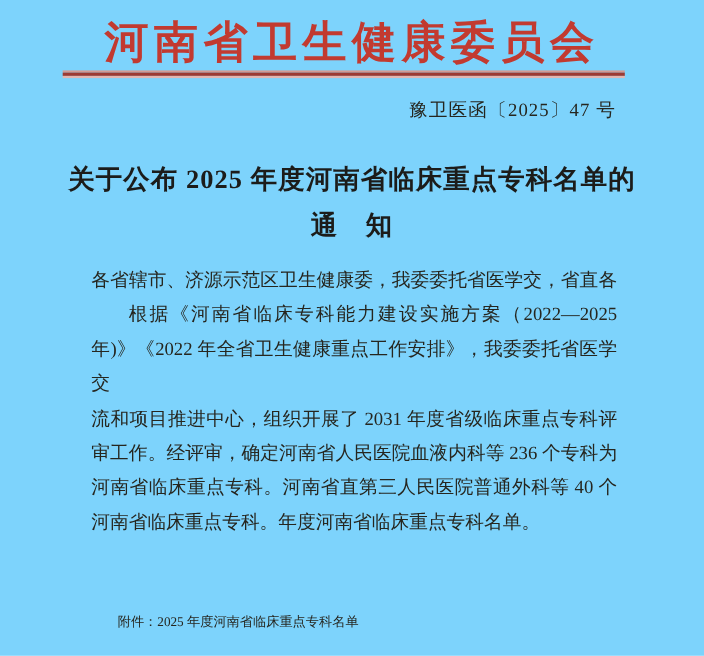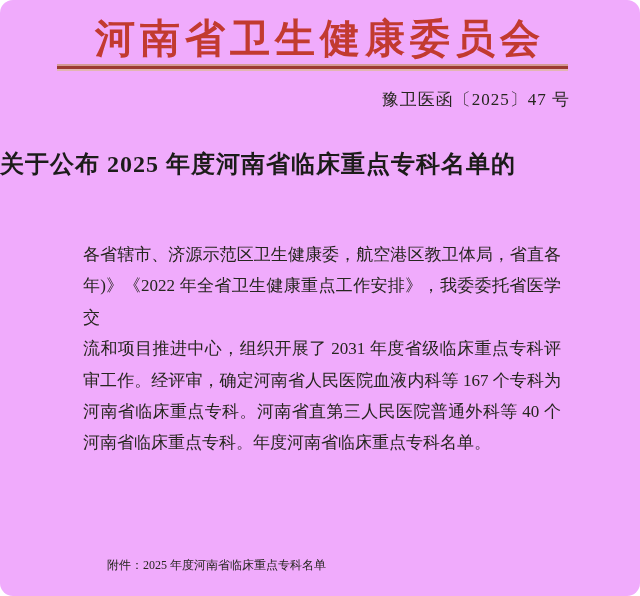--- a/index.html
+++ b/index.html
@@ -5,23 +5,22 @@
   * { margin: 0; padding: 0; box-sizing: border-box; }
   html, body { width: 640px; height: 596px; }
   body {
     font-family: "Liberation Serif", "DejaVu Serif", serif;
     background: #ffffff;
   }
   .page {
     position: relative;
     width: 640px;
     height: 596px;
-    background: #f0abfc;
+    background: #7dd3fc;
     overflow: hidden;
-    border-radius: 13px;
   }
   
   .masthead {
     position: absolute;
     top: 11px;
     left: 0;
     width: 100%;
     text-align: center;
     font-size: 40px;
     font-weight: bold;
@@ -37,33 +36,33 @@
     width: 511px;
     height: 7px;
   }
   .rule .r1 { height: 2px; background: #d49a94; }
   .rule .r2 { height: 3px; background: #9c3a33; }
   .rule .r3 { height: 2px; background: #e2b6b1; }
   
   .doc-number {
     position: absolute;
     top: 88px;
-    right: 70px;
+    right: 80px;
     font-size: 17px;
     color: #26261f;
     letter-spacing: 1px;
     white-space: nowrap;
   }
   
   .notice-title {
     position: absolute;
     top: 143px;
     left: 0;
     width: 100%;
-    text-align: left;
+    text-align: center;
     font-size: 24px;
     font-weight: bold;
     color: #1c1c1a;
     letter-spacing: 1px;
     line-height: 42px;
   }
   
   .doc-body {
     position: absolute;
     top: 239px;
@@ -104,26 +103,28 @@
   <div class="rule">
     <div class="r1"></div>
     <div class="r2"></div>
     <div class="r3"></div>
   </div>
 
   <div class="doc-number">豫卫医函〔2025〕47 号</div>
 
   <div class="notice-title">
     <div>关于公布 2025 年度河南省临床重点专科名单的</div>
+    <div>通　知</div>
   </div>
 
   <div class="doc-body">
-    <div class="bline stretch">各省辖市、济源示范区卫生健康委，航空港区教卫体局，省直各</div>
+    <div class="bline stretch">各省辖市、济源示范区卫生健康委，我委委托省医学交，省直各</div>
+    <div class="bline stretch indent">根据《河南省临床专科能力建设实施方案（2022—2025</div>
     <div class="bline stretch">年)》《2022 年全省卫生健康重点工作安排》，我委委托省医学交</div>
     <div class="bline stretch">流和项目推进中心，组织开展了 2031 年度省级临床重点专科评</div>
-    <div class="bline stretch">审工作。经评审，确定河南省人民医院血液内科等 167 个专科为</div>
+    <div class="bline stretch">审工作。经评审，确定河南省人民医院血液内科等 236 个专科为</div>
     <div class="bline stretch">河南省临床重点专科。河南省直第三人民医院普通外科等 40 个</div>
     <div class="bline">河南省临床重点专科。年度河南省临床重点专科名单。</div>
   </div>
 
   <div class="attachment">附件：2025 年度河南省临床重点专科名单</div>
 
 </div>
 
 </body></html>

